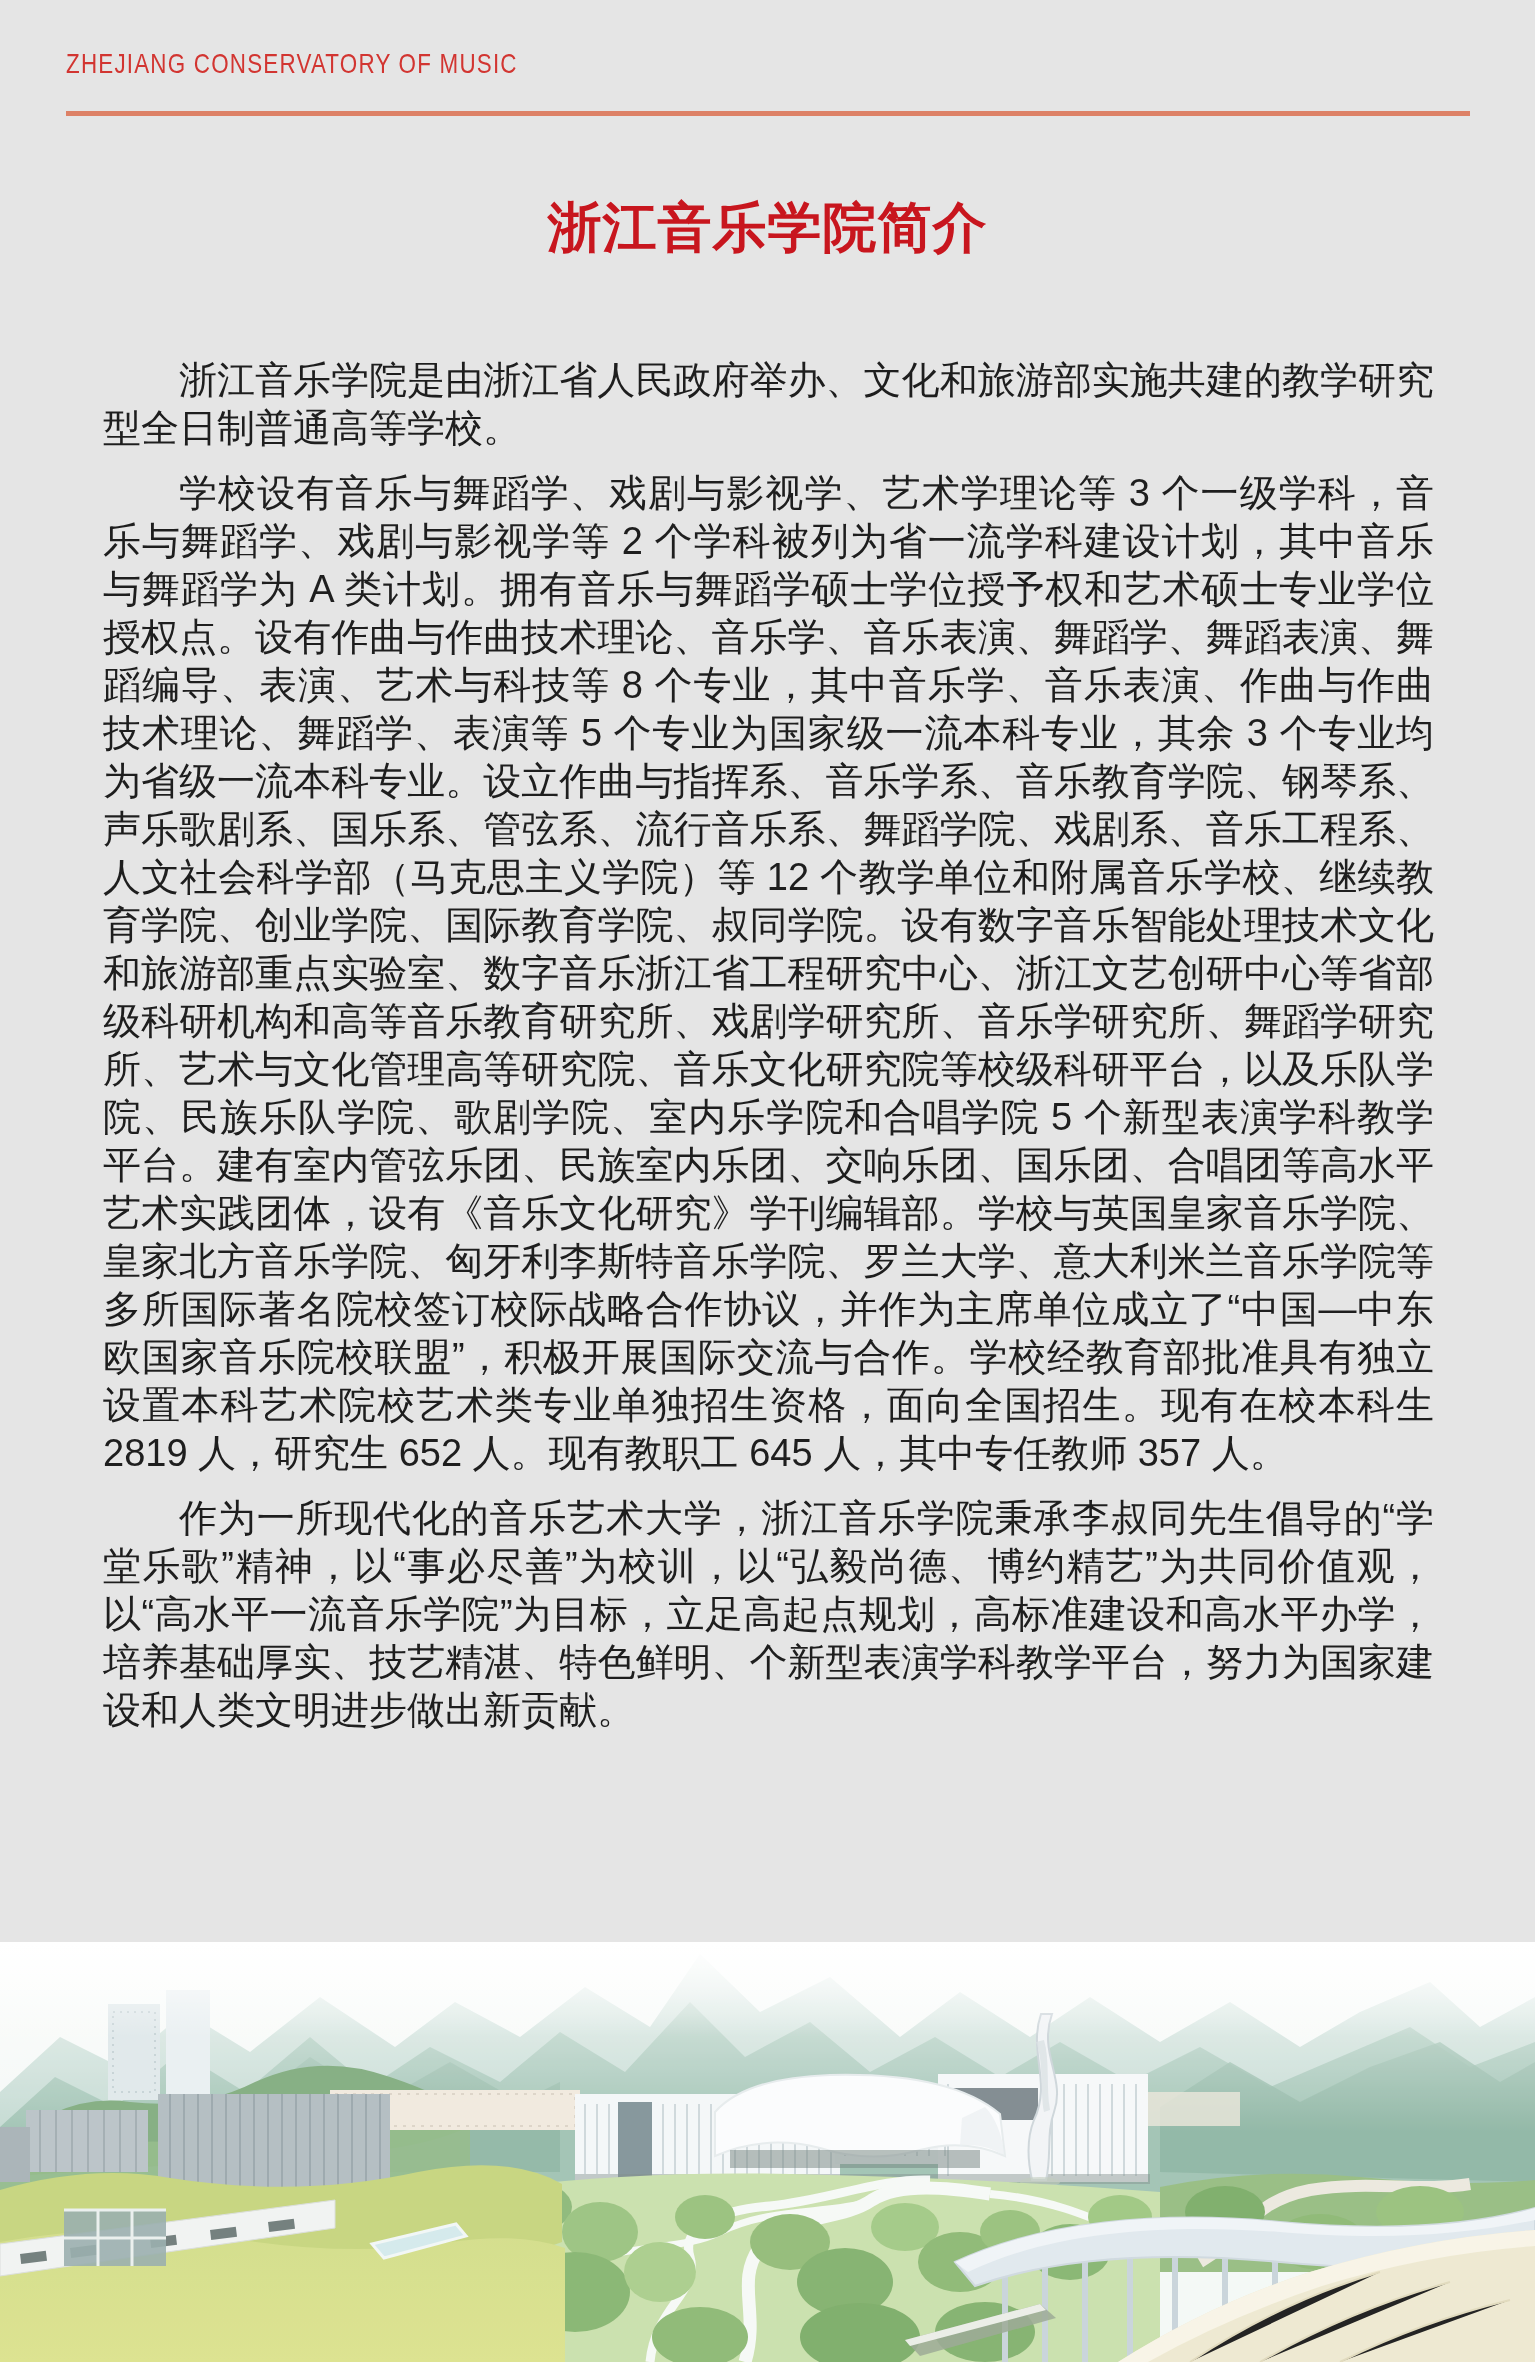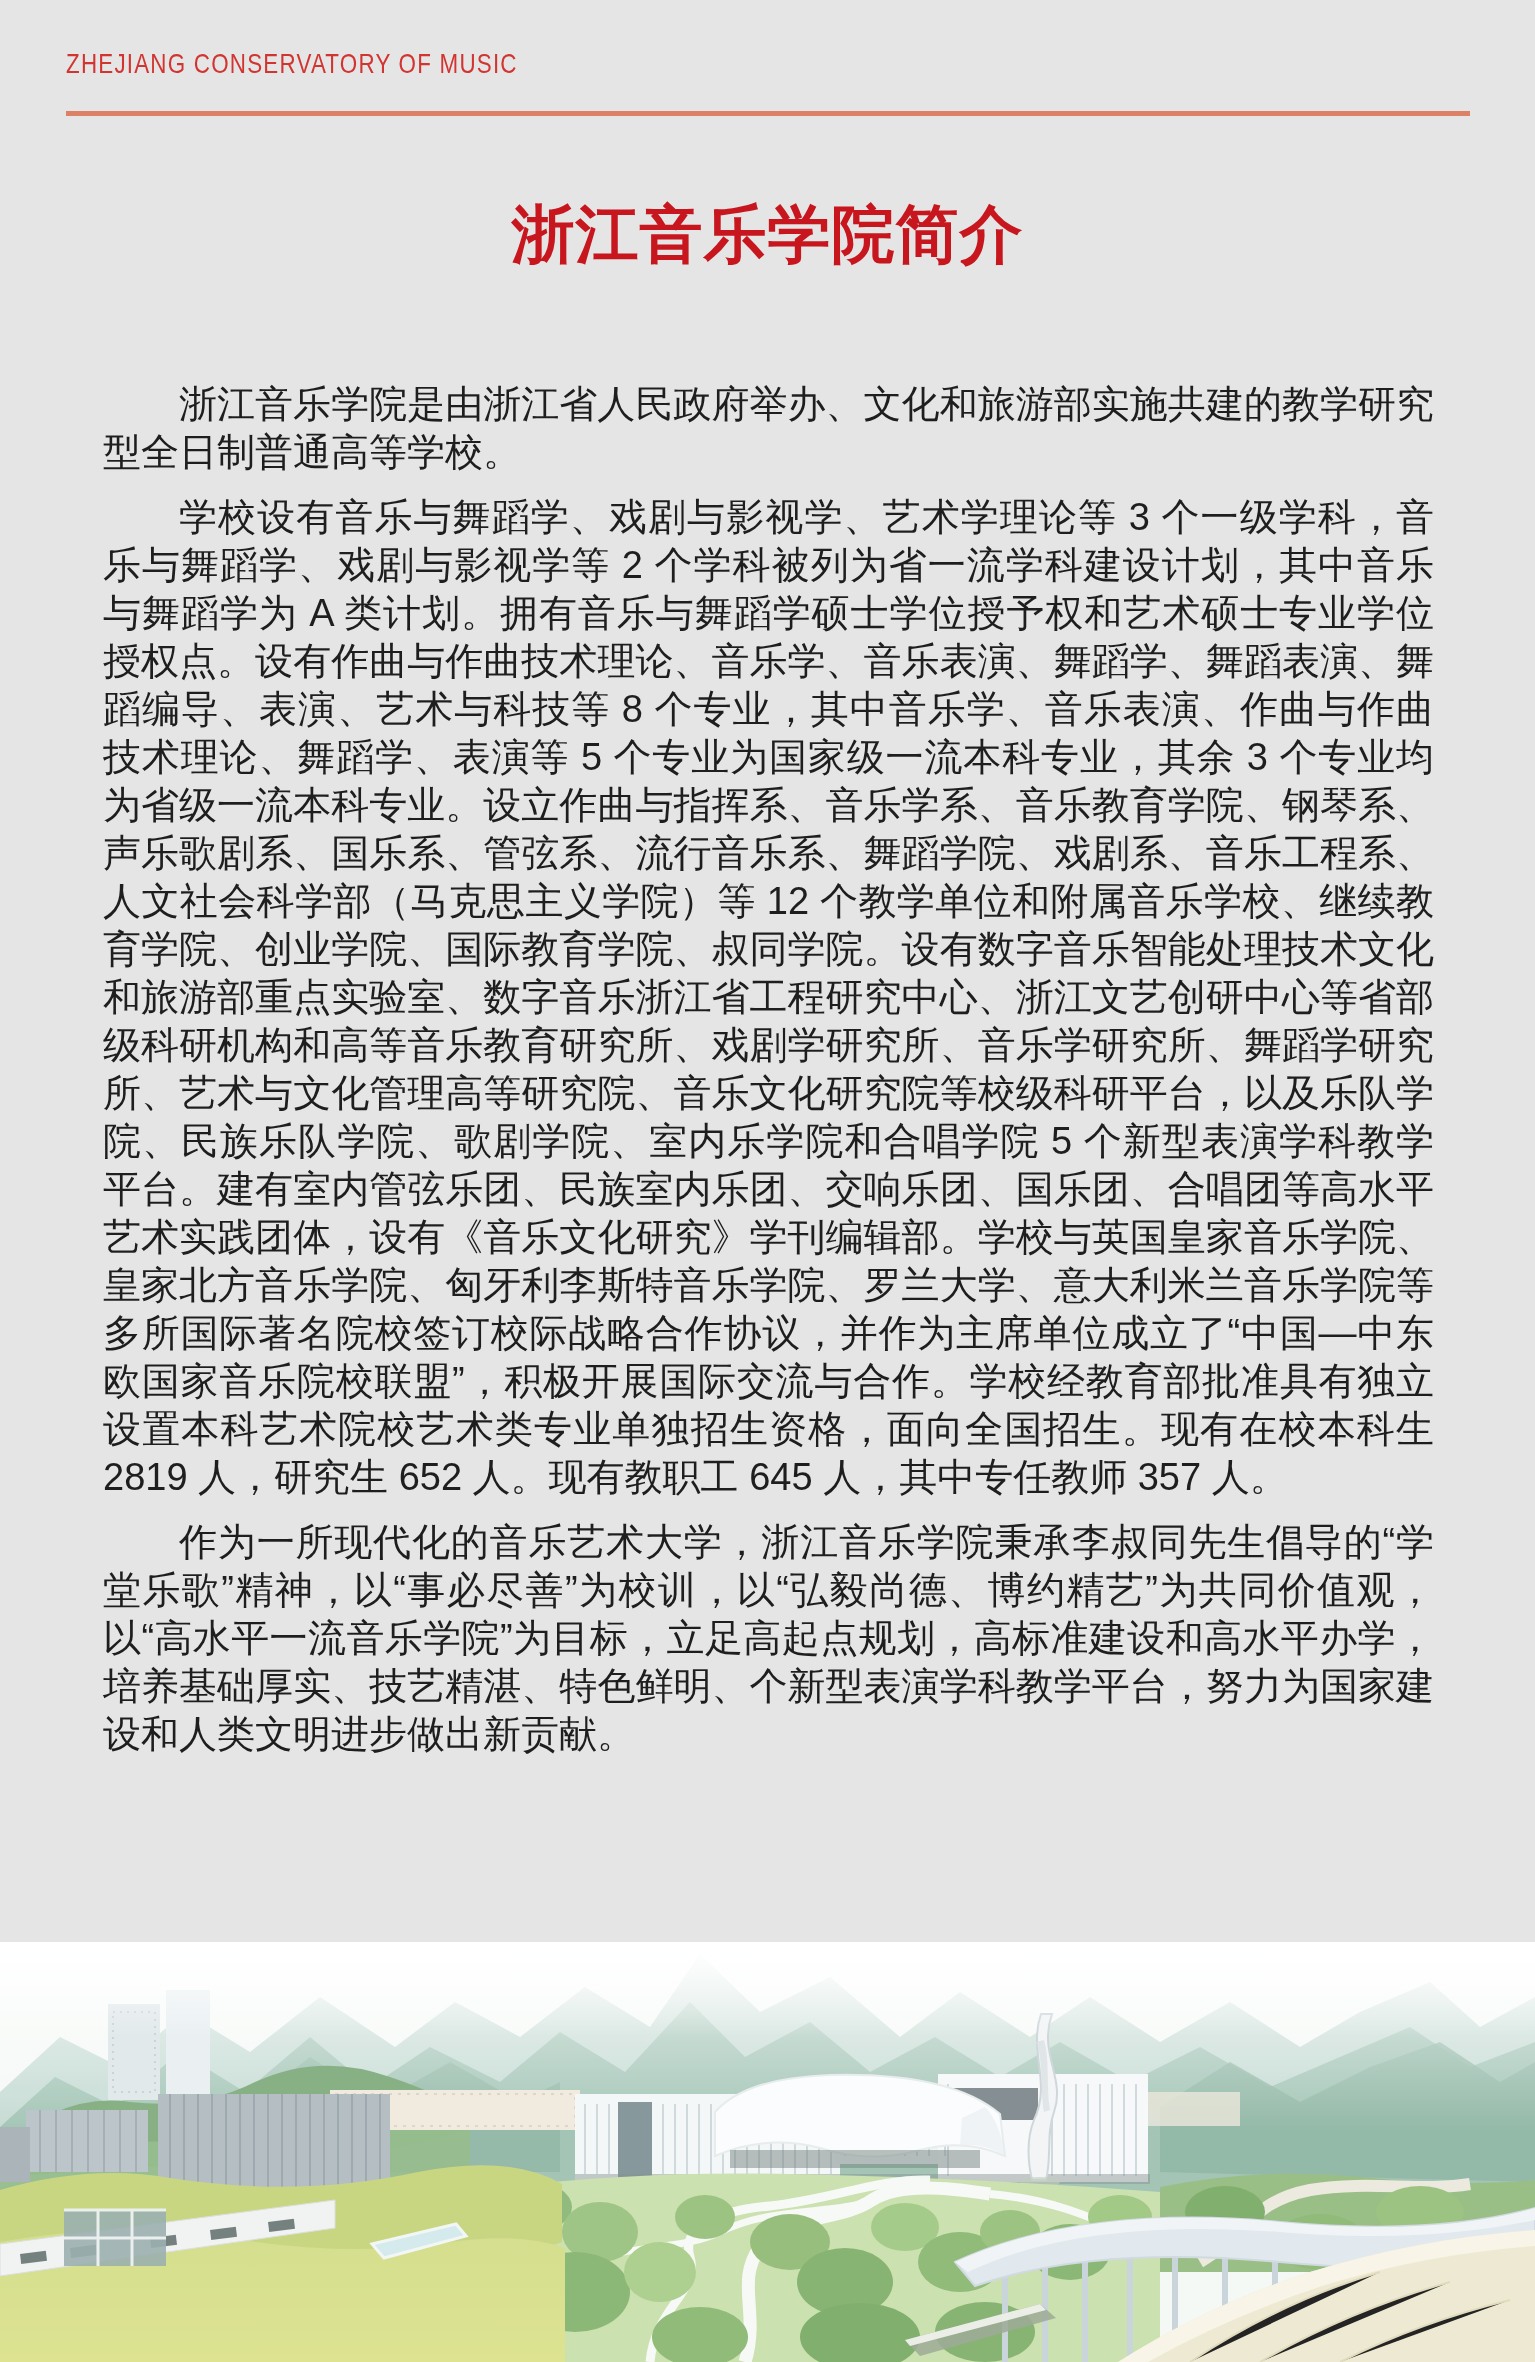--- a/index.html
+++ b/index.html
@@ -24,35 +24,34 @@
   .masthead-rule{
     position:absolute;left:66px;top:111px;
     width:1404px;height:5px;
     background:#dd8166;
   }
   .doc-title{
     position:absolute;left:0;top:192px;
     width:1535px;
     text-align:center;
     color:#c8161e;
-    font-size:63px;
+    font-size:54px;
     font-weight:bold;
     font-family:"Liberation Serif", serif;
     letter-spacing:1px;
     margin:0;
   }
   .body-text{
     position:absolute;left:103px;top:356px;
     width:1331px;
     color:#1e1e1e;
     font-size:38px;
     line-height:48px;
     text-align:justify;
     font-family:"Liberation Sans", sans-serif;
-    margin-top:24px;
   }
   .body-text p{
     margin:0 0 17px 0;
     text-indent:76px;
   }
   .campus-photo{
     position:absolute;left:0;top:1942px;
     width:1535px;height:420px;
   }
   .campus-photo svg{display:block;}

